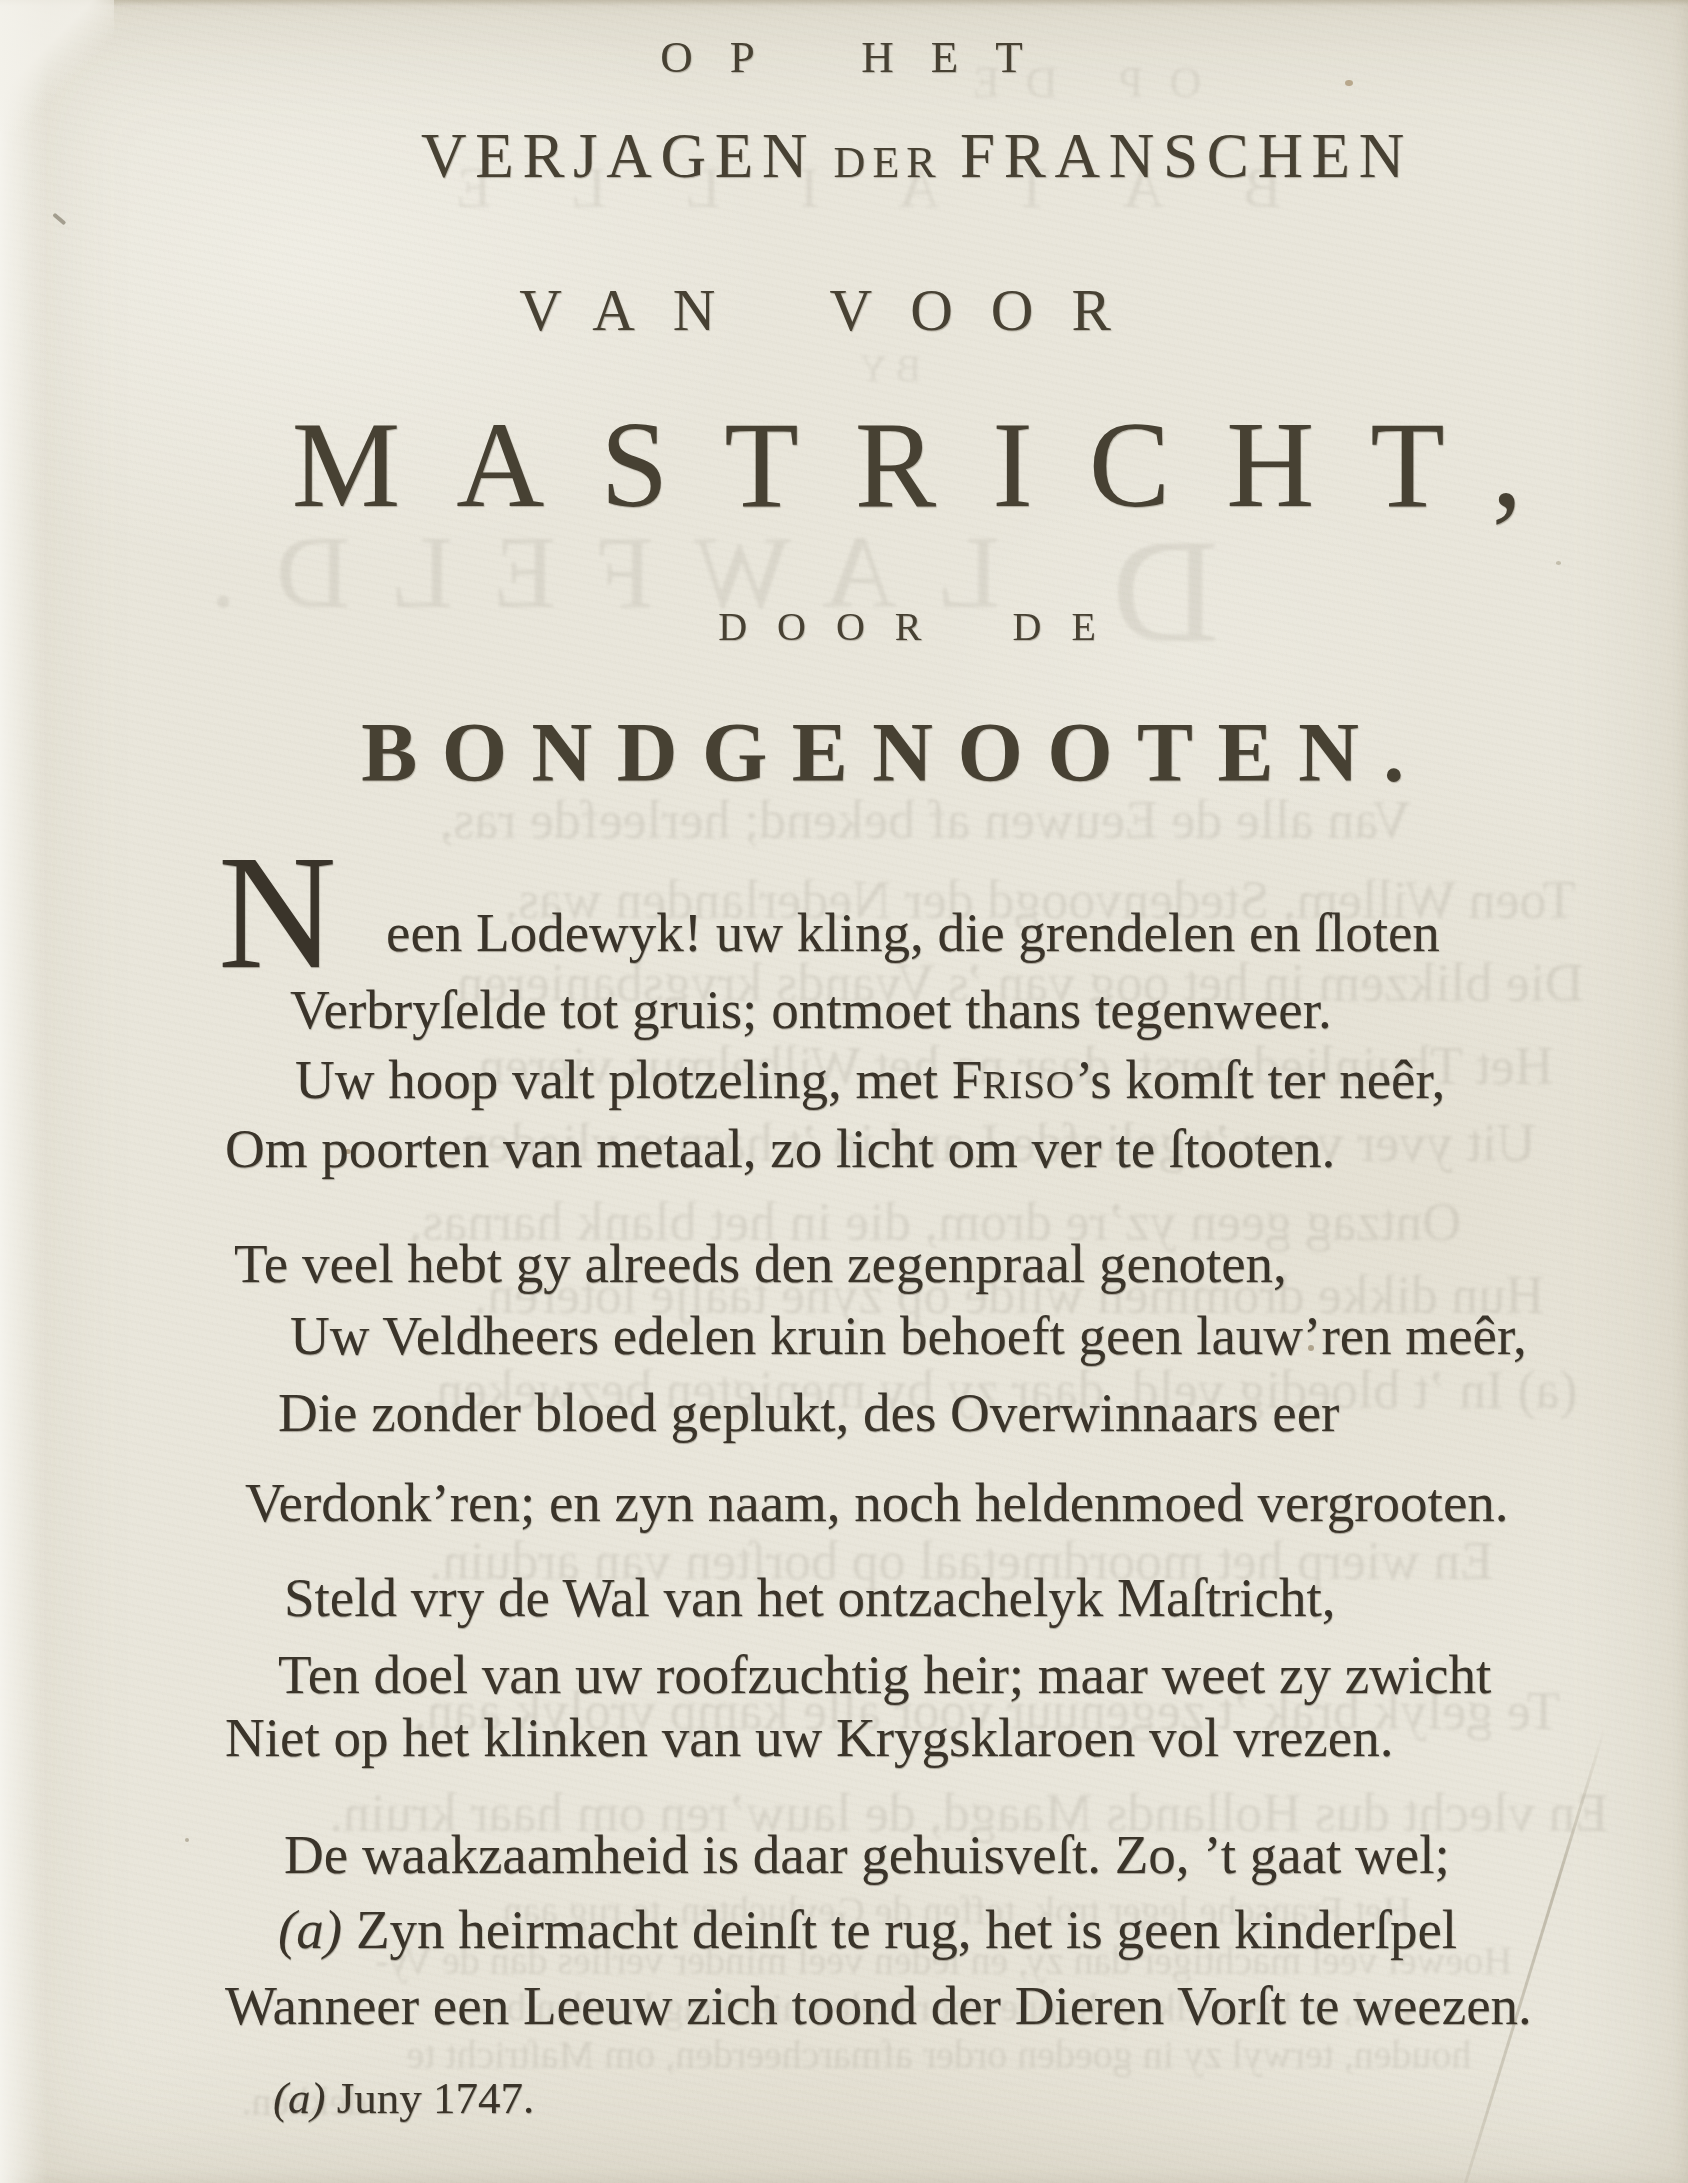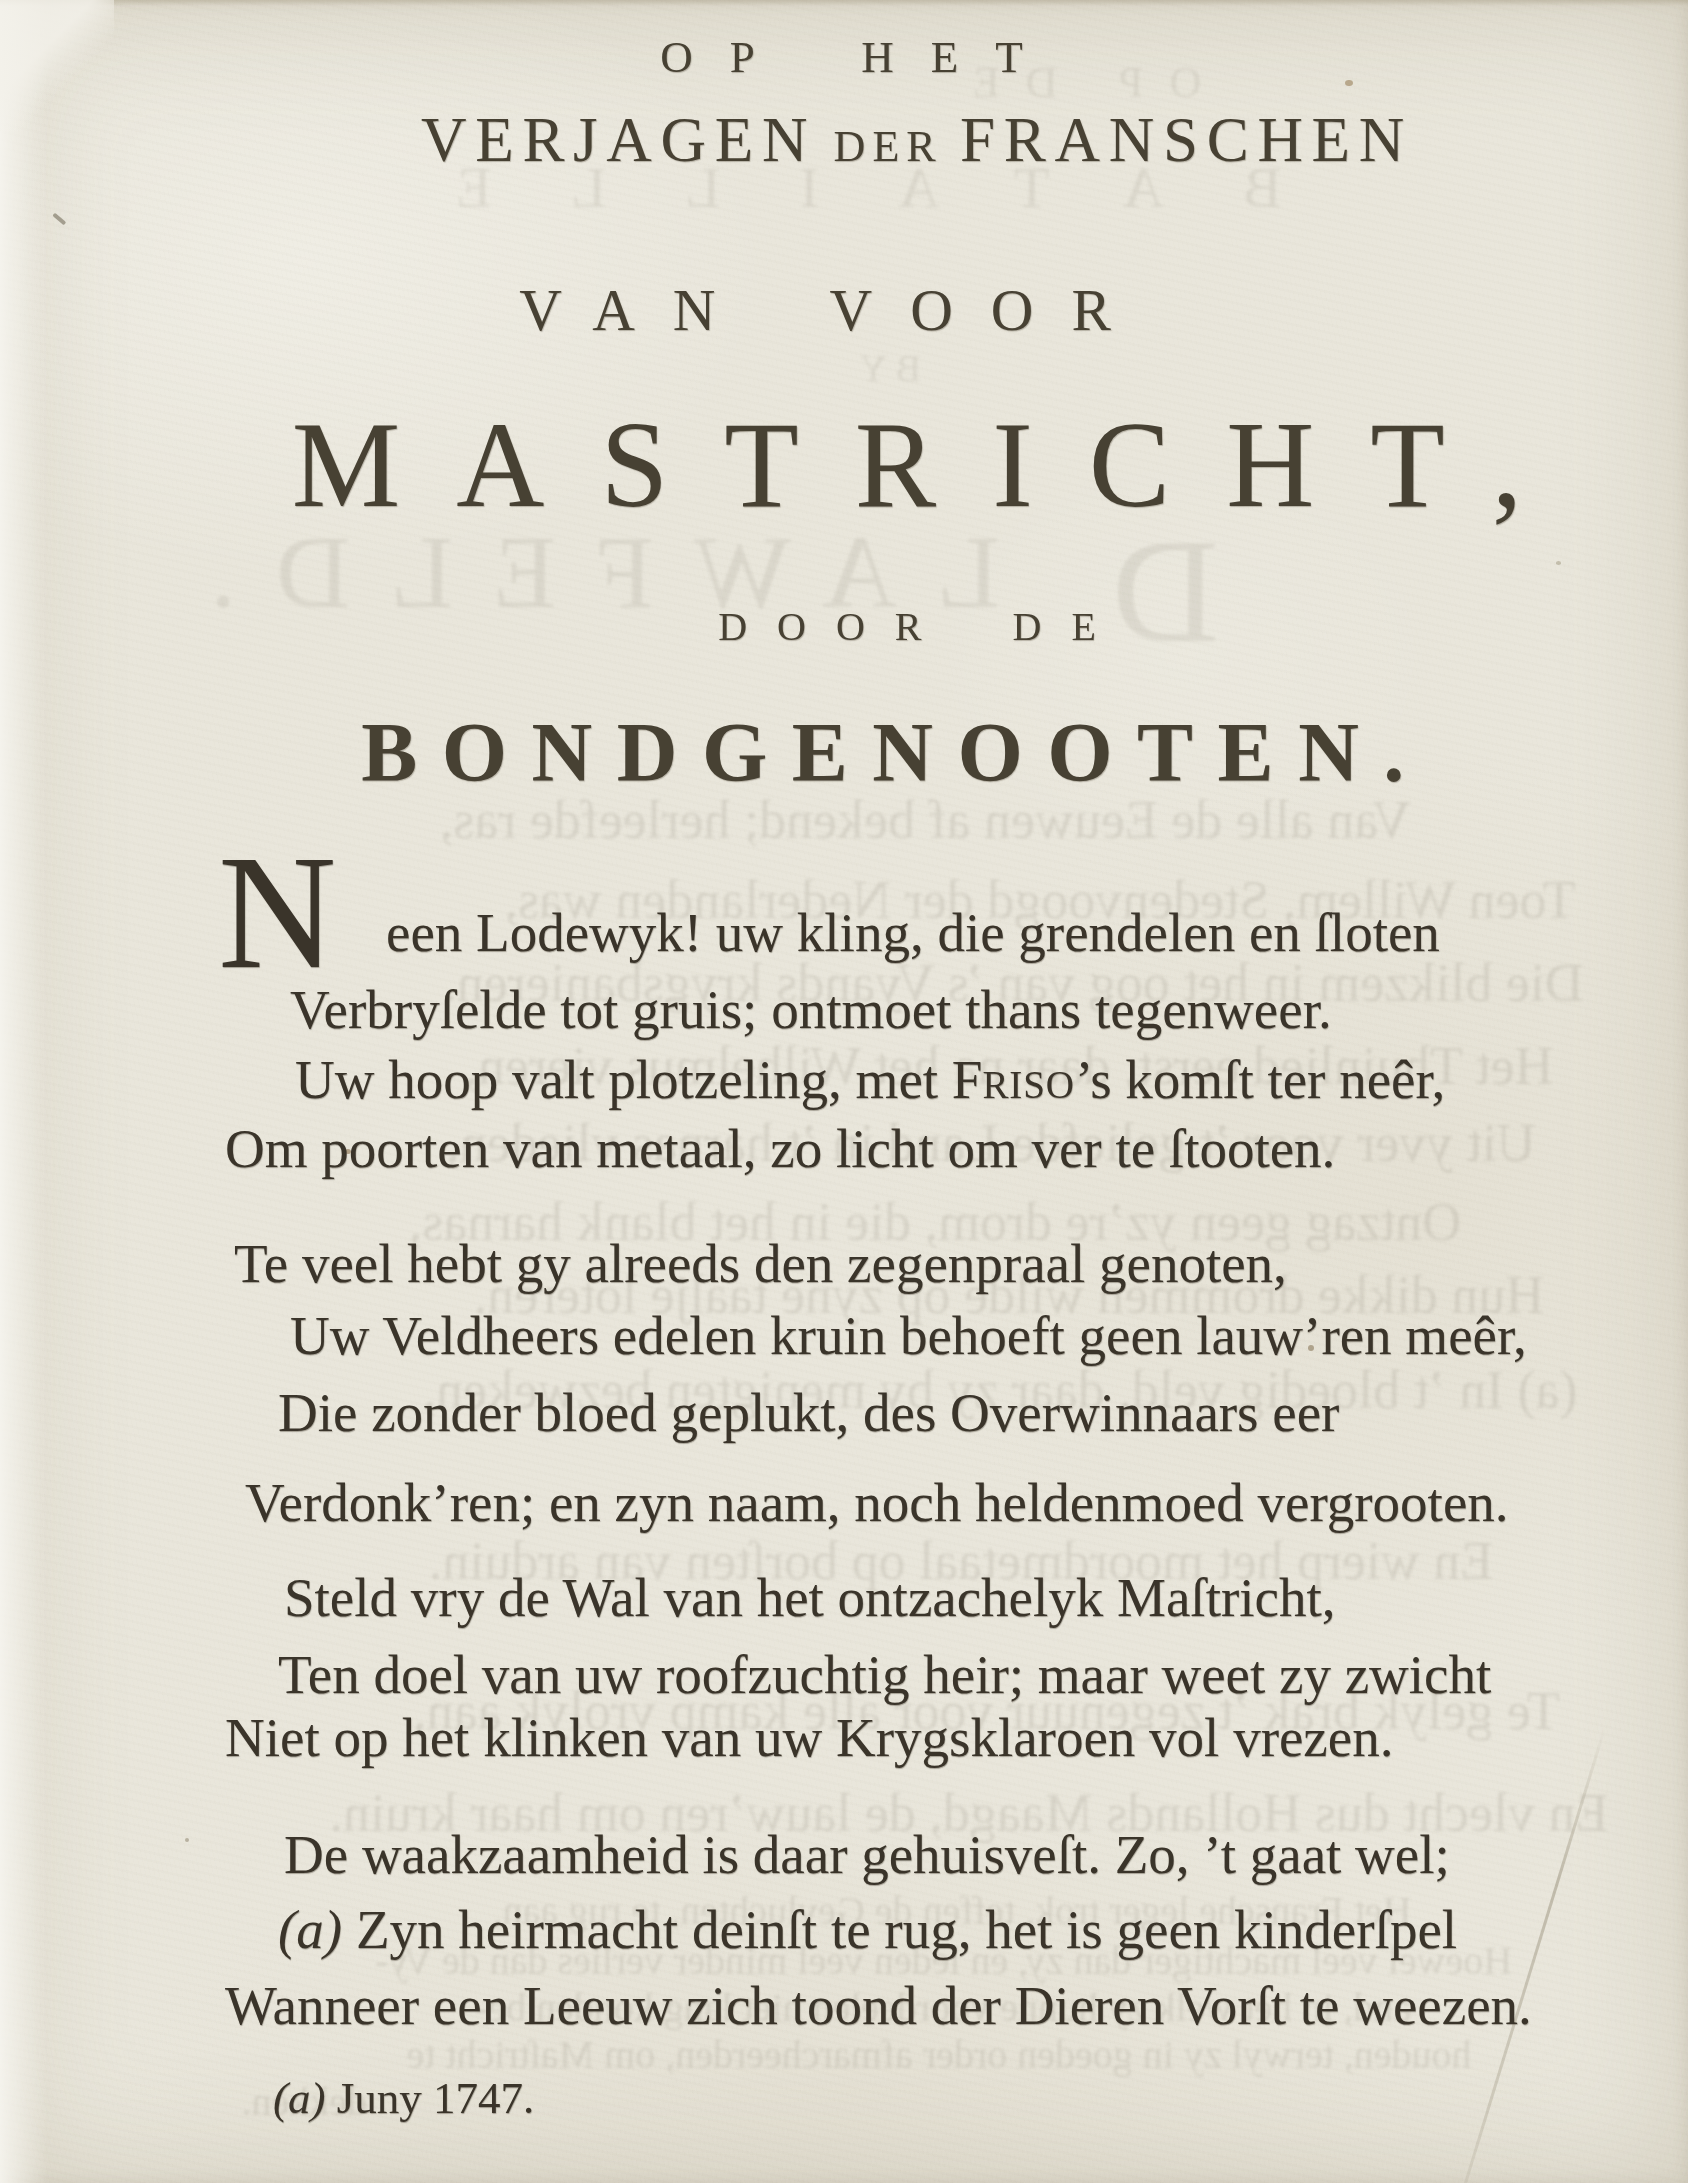--- a/index.html
+++ b/index.html
@@ -45,21 +45,21 @@
   }
   .fleck{position:absolute;border-radius:50%;}
   .stroke-fleck{position:absolute;background:#6b6452;opacity:.55;border-radius:1.7px;}
 
   
   .ink{color:#3a342a;text-shadow:0.5px 0.7px 0.9px rgba(58,50,38,.38);}
   .title-ink{color:#474133;text-shadow:0.7px 0.9px 1px rgba(70,62,46,.32);}
 
   .tl{position:absolute;transform:translateX(-50%);white-space:nowrap;}
   #t-ophet{top:31px;left:860px;font-size:45px;letter-spacing:37px;word-spacing:23px;}
-  #t-verjagen{top:104px;left:917px;font-size:63px;letter-spacing:8.7px;}
+  #t-verjagen{top:120px;left:917px;font-size:63px;letter-spacing:8.7px;}
   #t-verjagen .t-der{font-size:44px;letter-spacing:7px;margin:0 17.5px;}
   #t-vanvoor{top:276px;left:834px;font-size:59px;letter-spacing:38px;word-spacing:24.5px;font-family:Liberation Serif, serif;}
   #t-mastricht{top:395px;left:935px;font-size:122px;letter-spacing:56px;}
   #t-doorde{top:603px;left:922px;font-size:40px;letter-spacing:30px;word-spacing:21px;}
   #t-bond{top:704px;left:895px;font-size:84px;letter-spacing:24.5px;font-weight:bold;}
 
   .poem-line{position:absolute;font-size:55px;white-space:nowrap;line-height:1;}
   .seg-sc{font-variant:small-caps;letter-spacing:0.9px;}
   .seg-it{font-style:italic;}
   #dropcap{position:absolute;top:840px;left:218px;font-size:164px;line-height:.88;}

